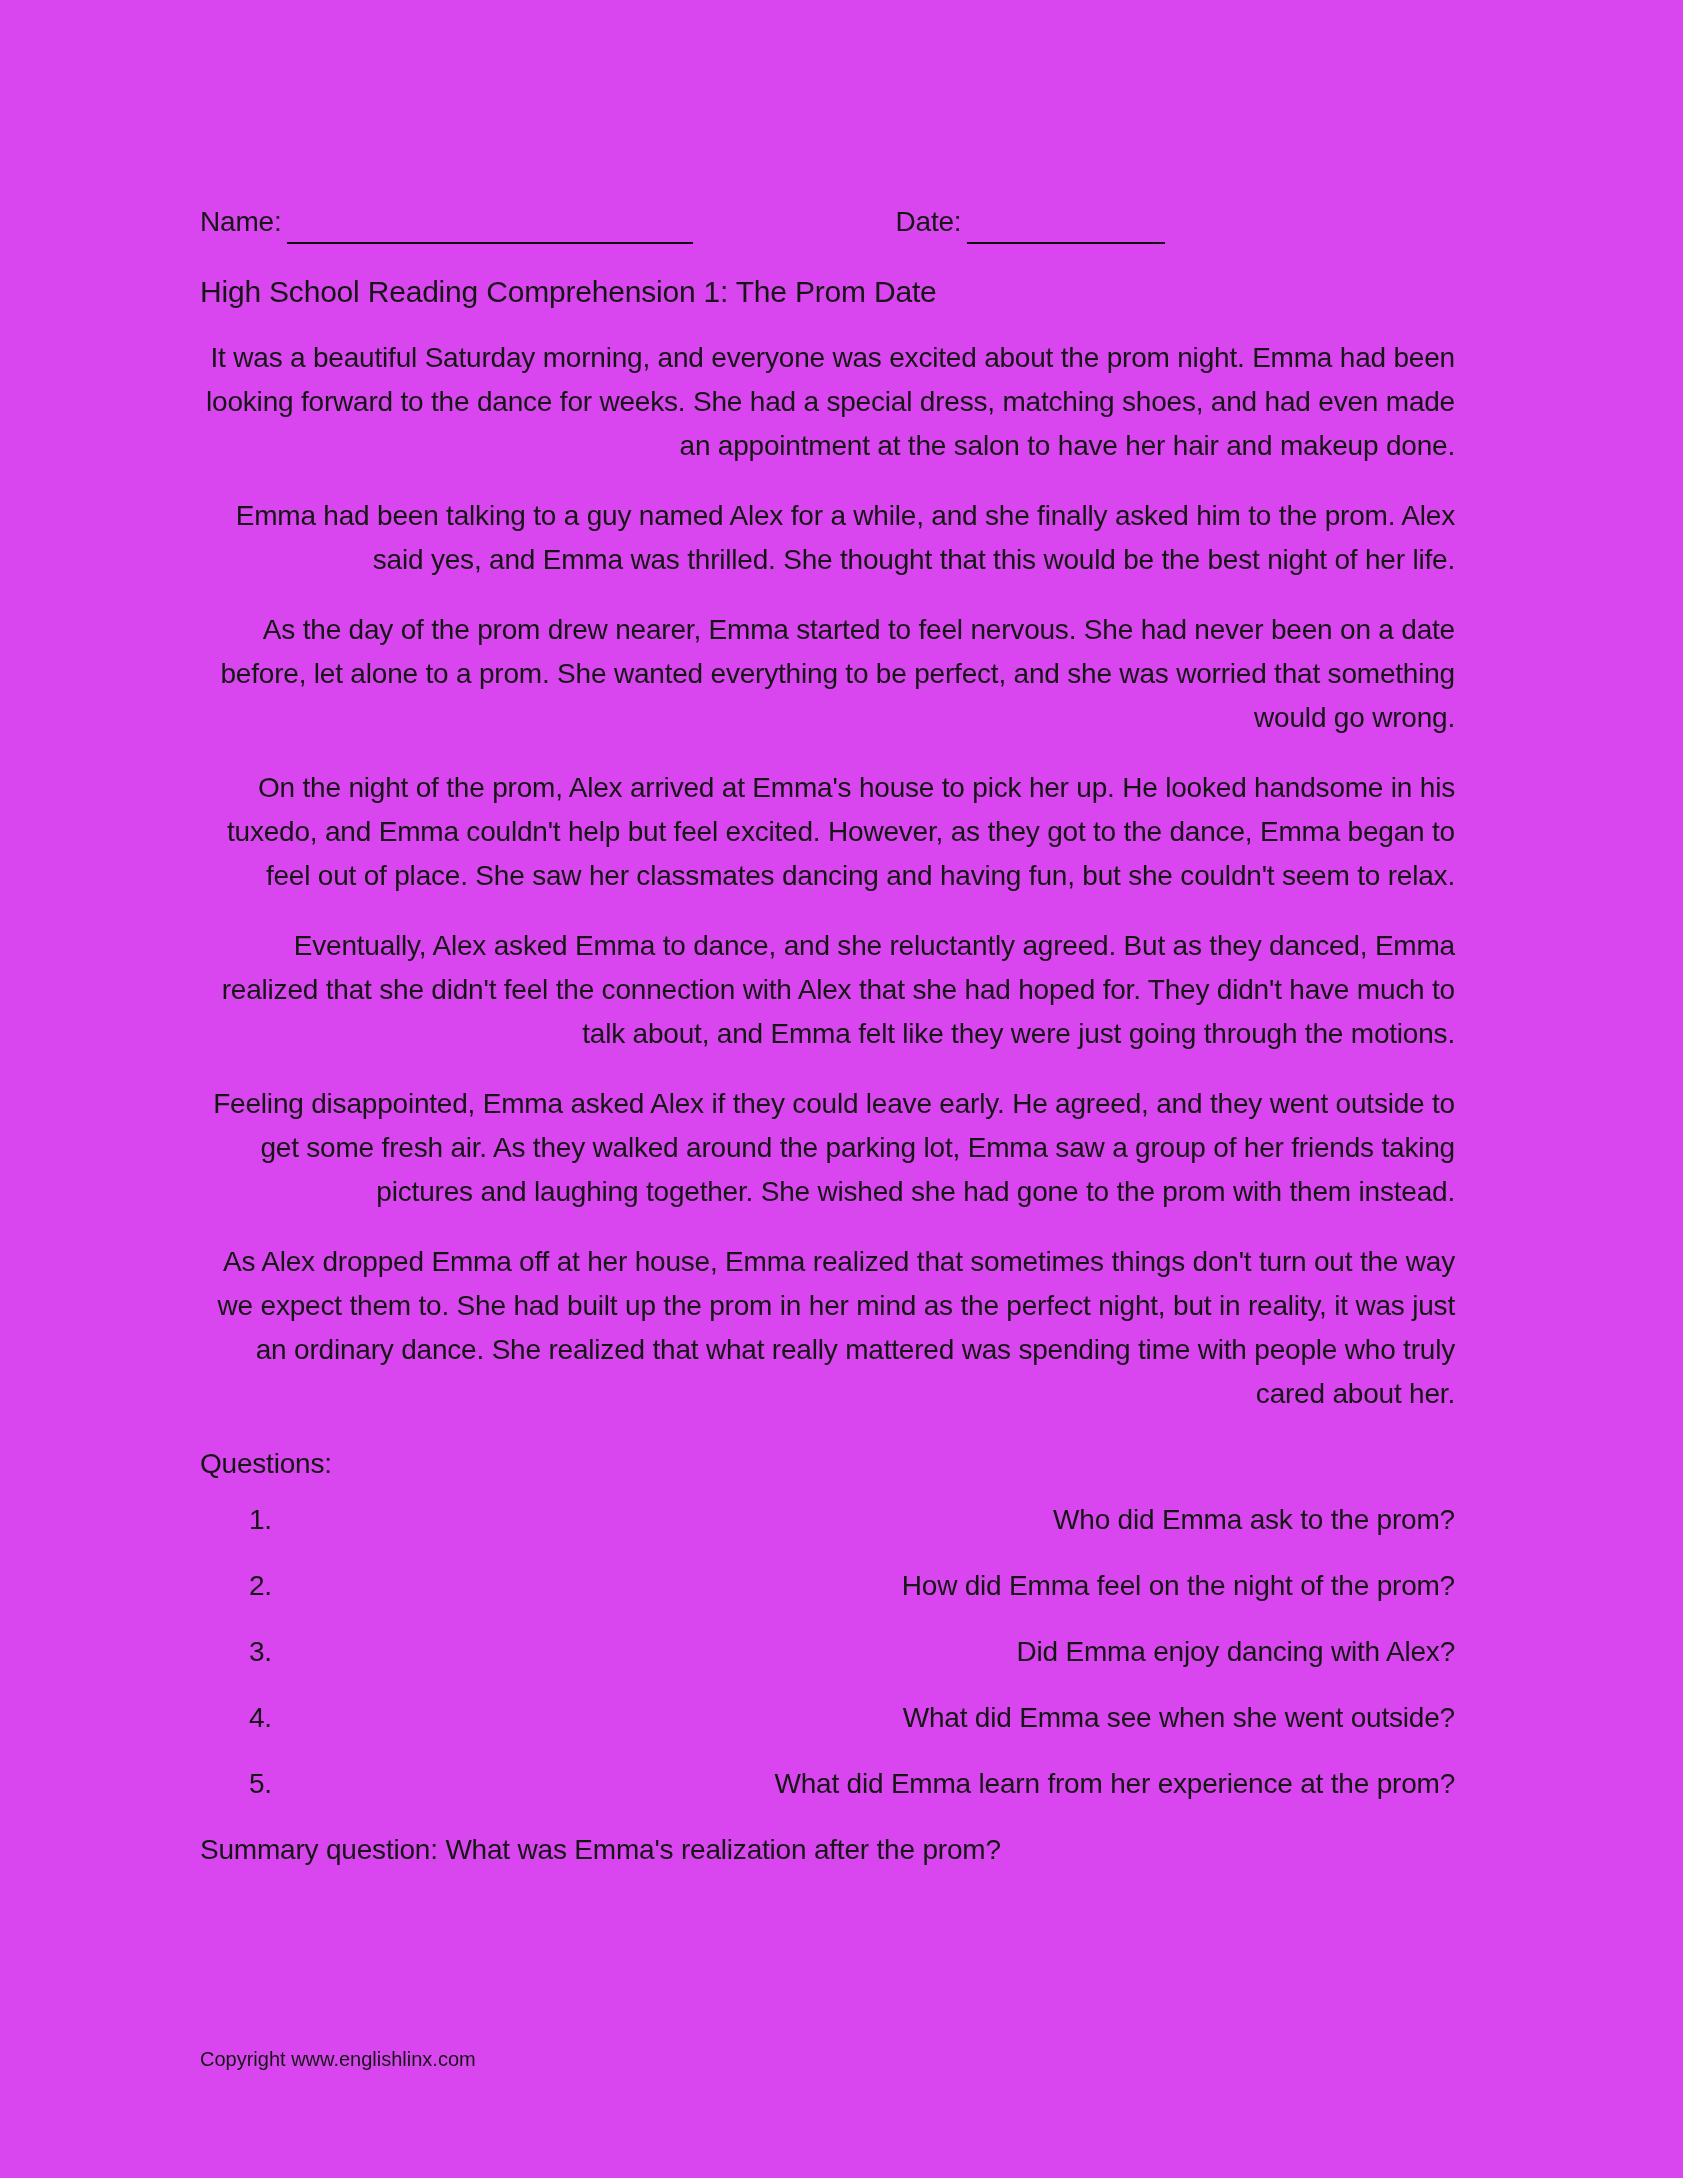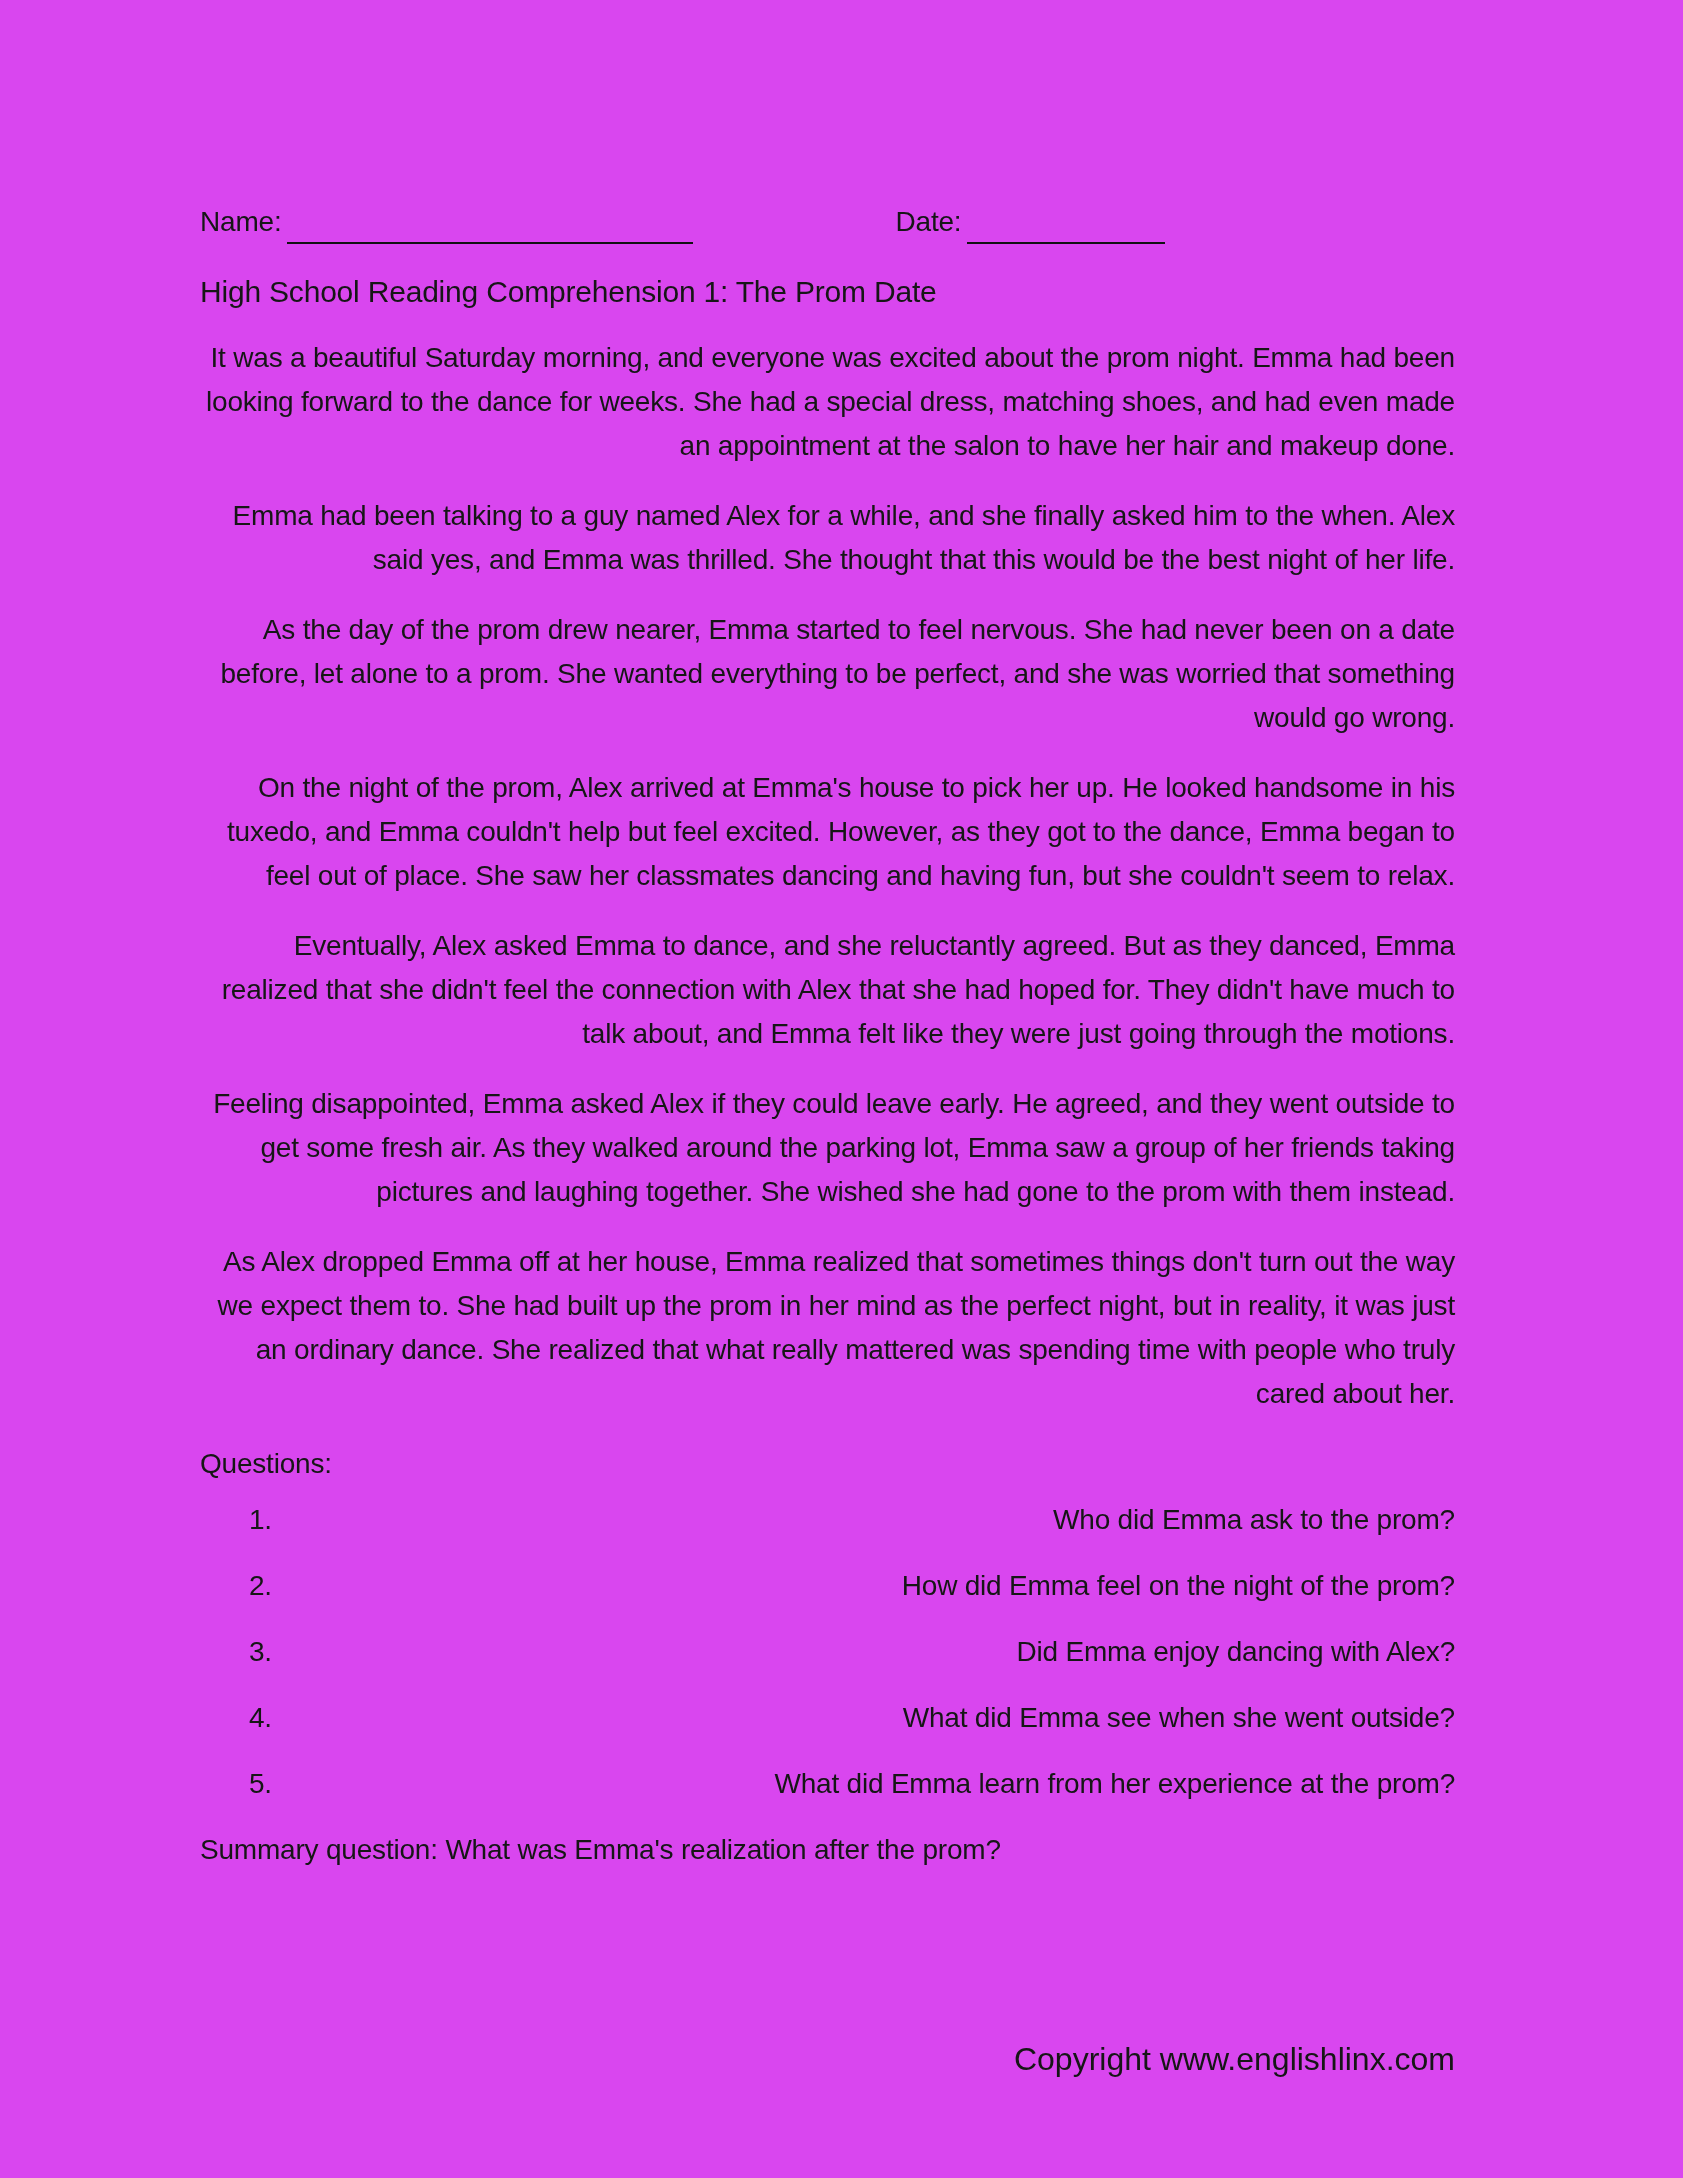--- a/index.html
+++ b/index.html
@@ -53,22 +53,22 @@
     margin-bottom: 22px;
   }
   .q-num { width: 53px; flex: none; }
   .q-text { flex: 1; text-align: right; }
   .summary { margin-top: 20px; }
   .footer {
     position: absolute;
     left: 200px;
     top: 2037px;
     width: 1255px;
-    text-align: right;
-    font-size: 32px;
+    text-align: left;
+    font-size: 20px;
     line-height: 44px;
   }
 </style>
 </head>
 <body>
 
 <div class="page">
   <div class="content">
 
     <div class="header-row">
@@ -77,21 +77,21 @@
       <span class="date-group">
         <span class="field-label">Date:</span>
         <span class="blank-line date-line"></span>
       </span>
     </div>
 
     <h1 class="doc-title">High School Reading Comprehension 1: The Prom Date</h1>
 
     <div class="body-text">
       <p class="para">It was a beautiful Saturday morning, and everyone was excited about the prom night. Emma had been looking forward to the dance for weeks. She had a special dress, matching shoes, and had even made an appointment at the salon to have her hair and makeup done.</p>
-      <p class="para">Emma had been talking to a guy named Alex for a while, and she finally asked him to the when. Alex said yes, and Emma was thrilled. She thought that this would be the best night of her life.</p>
+      <p class="para">Emma had been talking to a guy named Alex for a while, and she finally asked him to the prom. Alex said yes, and Emma was thrilled. She thought that this would be the best night of her life.</p>
       <p class="para">As the day of the prom drew nearer, Emma started to feel nervous. She had never been on a date before, let alone to a prom. She wanted everything to be perfect, and she was worried that something would go wrong.</p>
       <p class="para">On the night of the prom, Alex arrived at Emma's house to pick her up. He looked handsome in his tuxedo, and Emma couldn't help but feel excited. However, as they got to the dance, Emma began to feel out of place. She saw her classmates dancing and having fun, but she couldn't seem to relax.</p>
       <p class="para">Eventually, Alex asked Emma to dance, and she reluctantly agreed. But as they danced, Emma realized that she didn't feel the connection with Alex that she had hoped for. They didn't have much to talk about, and Emma felt like they were just going through the motions.</p>
       <p class="para">Feeling disappointed, Emma asked Alex if they could leave early. He agreed, and they went outside to get some fresh air. As they walked around the parking lot, Emma saw a group of her friends taking pictures and laughing together. She wished she had gone to the prom with them instead.</p>
       <p class="para">As Alex dropped Emma off at her house, Emma realized that sometimes things don't turn out the way we expect them to. She had built up the prom in her mind as the perfect night, but in reality, it was just an ordinary dance. She realized that what really mattered was spending time with people who truly cared about her.</p>
     </div>
 
     <p class="questions-label">Questions:</p>
 
     <ol class="q-list">

